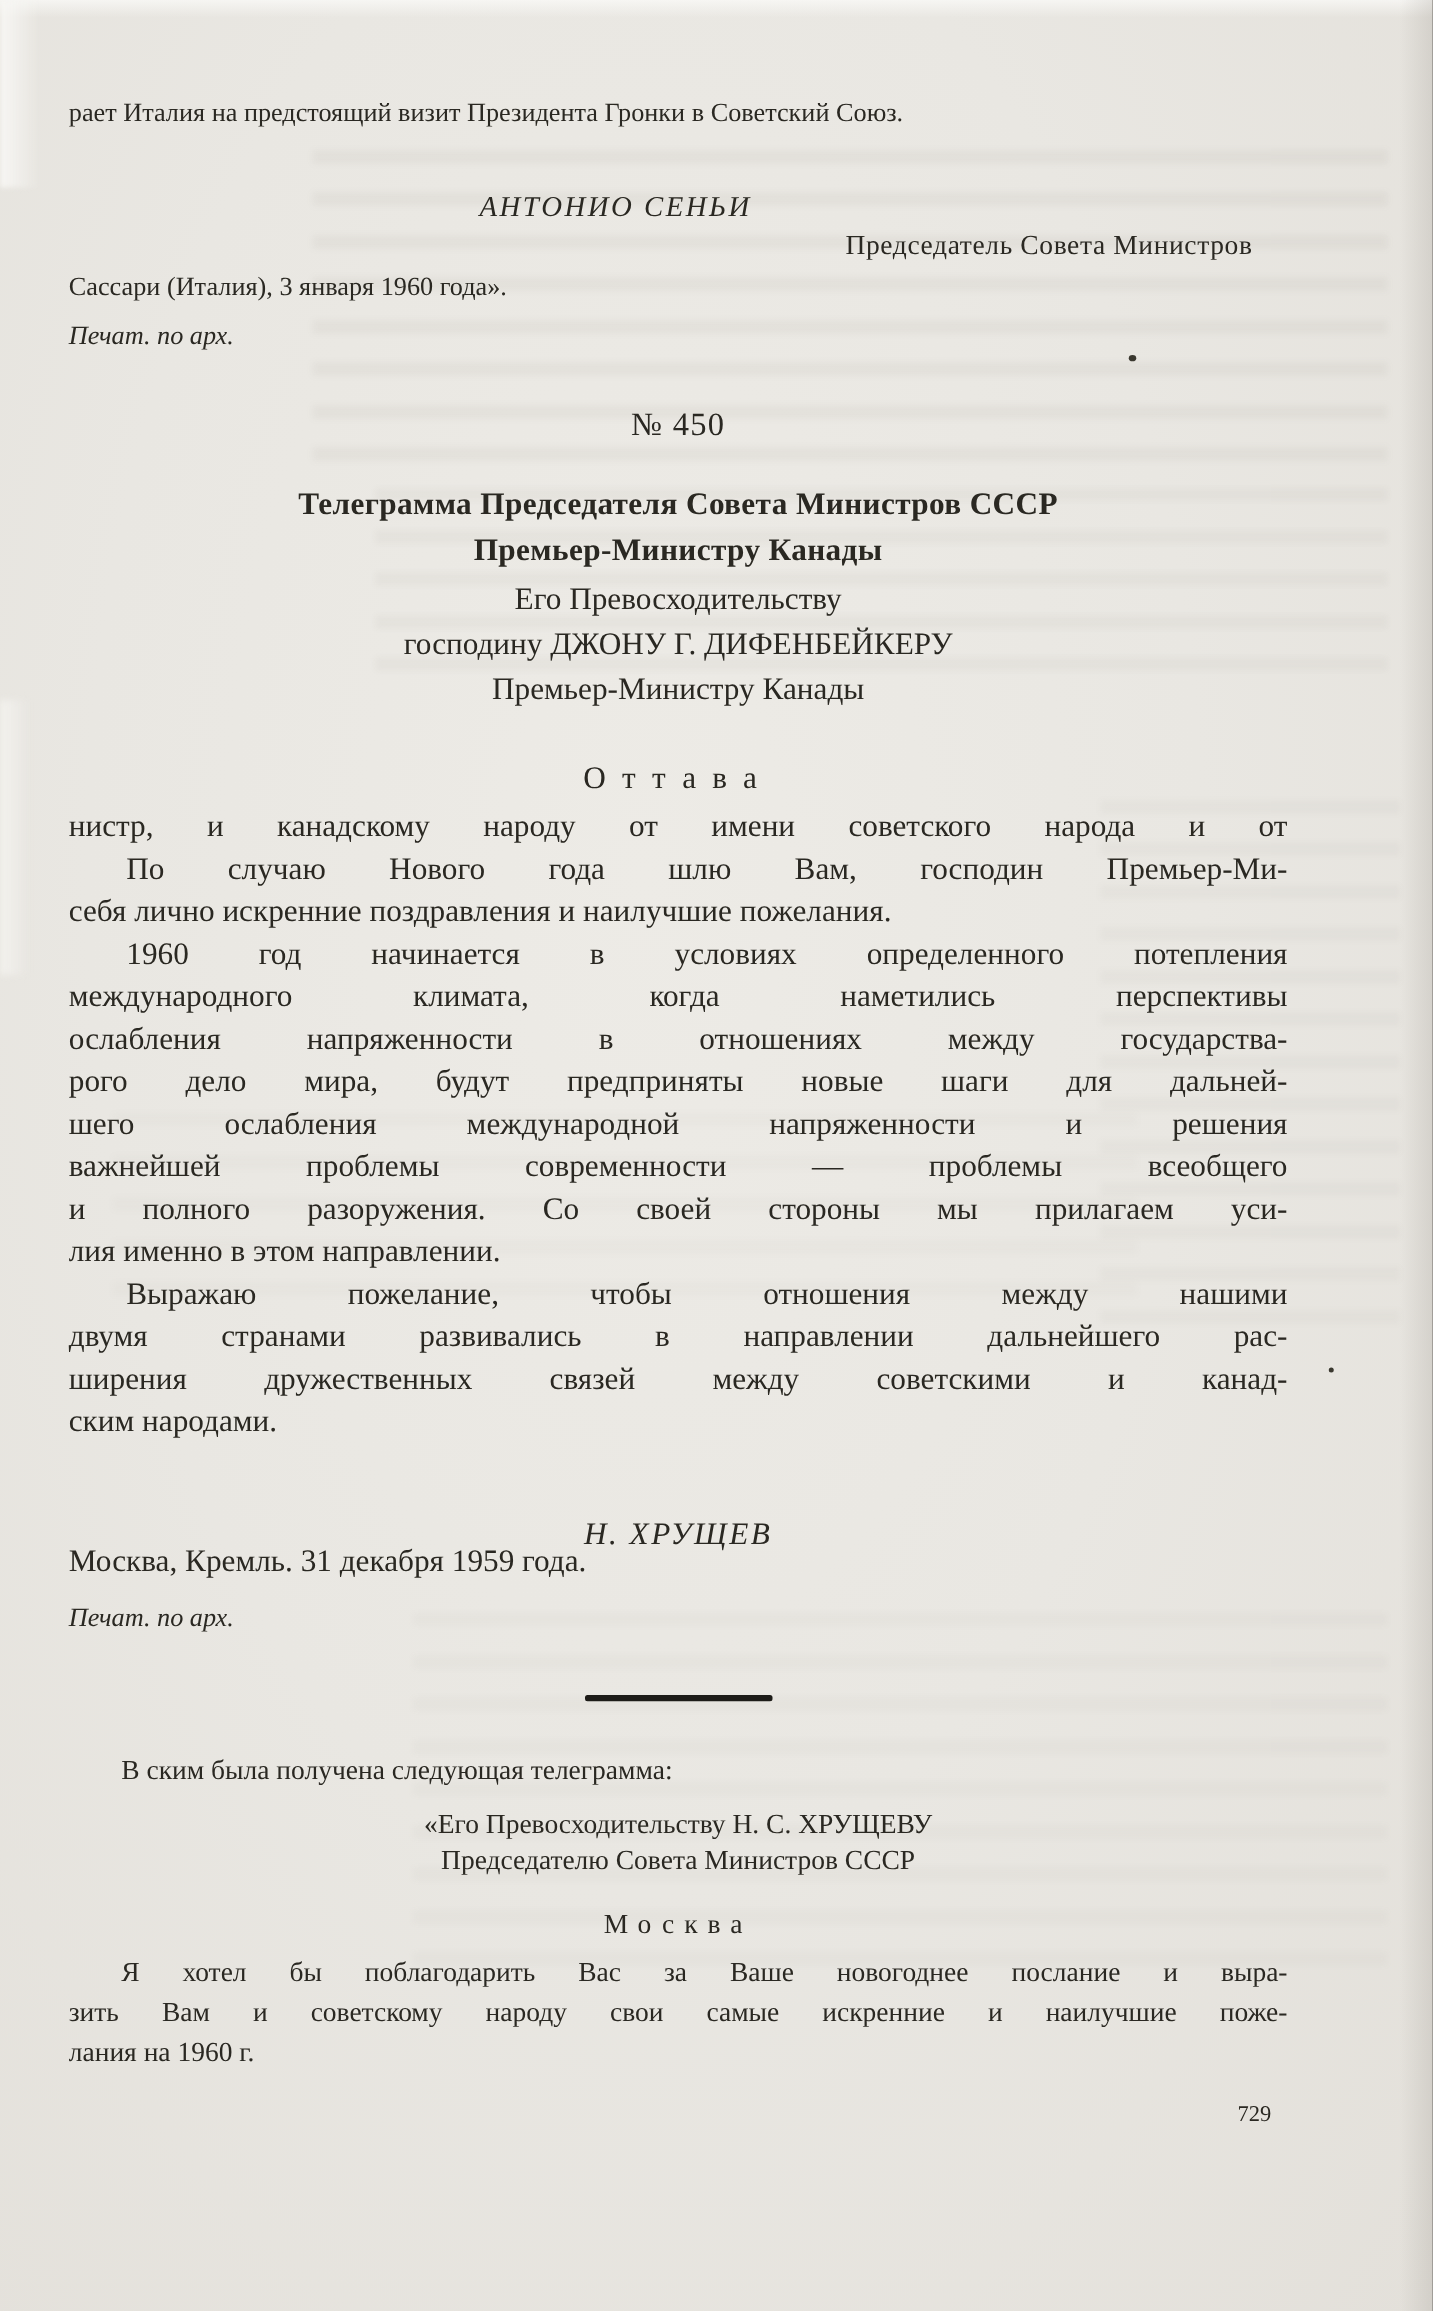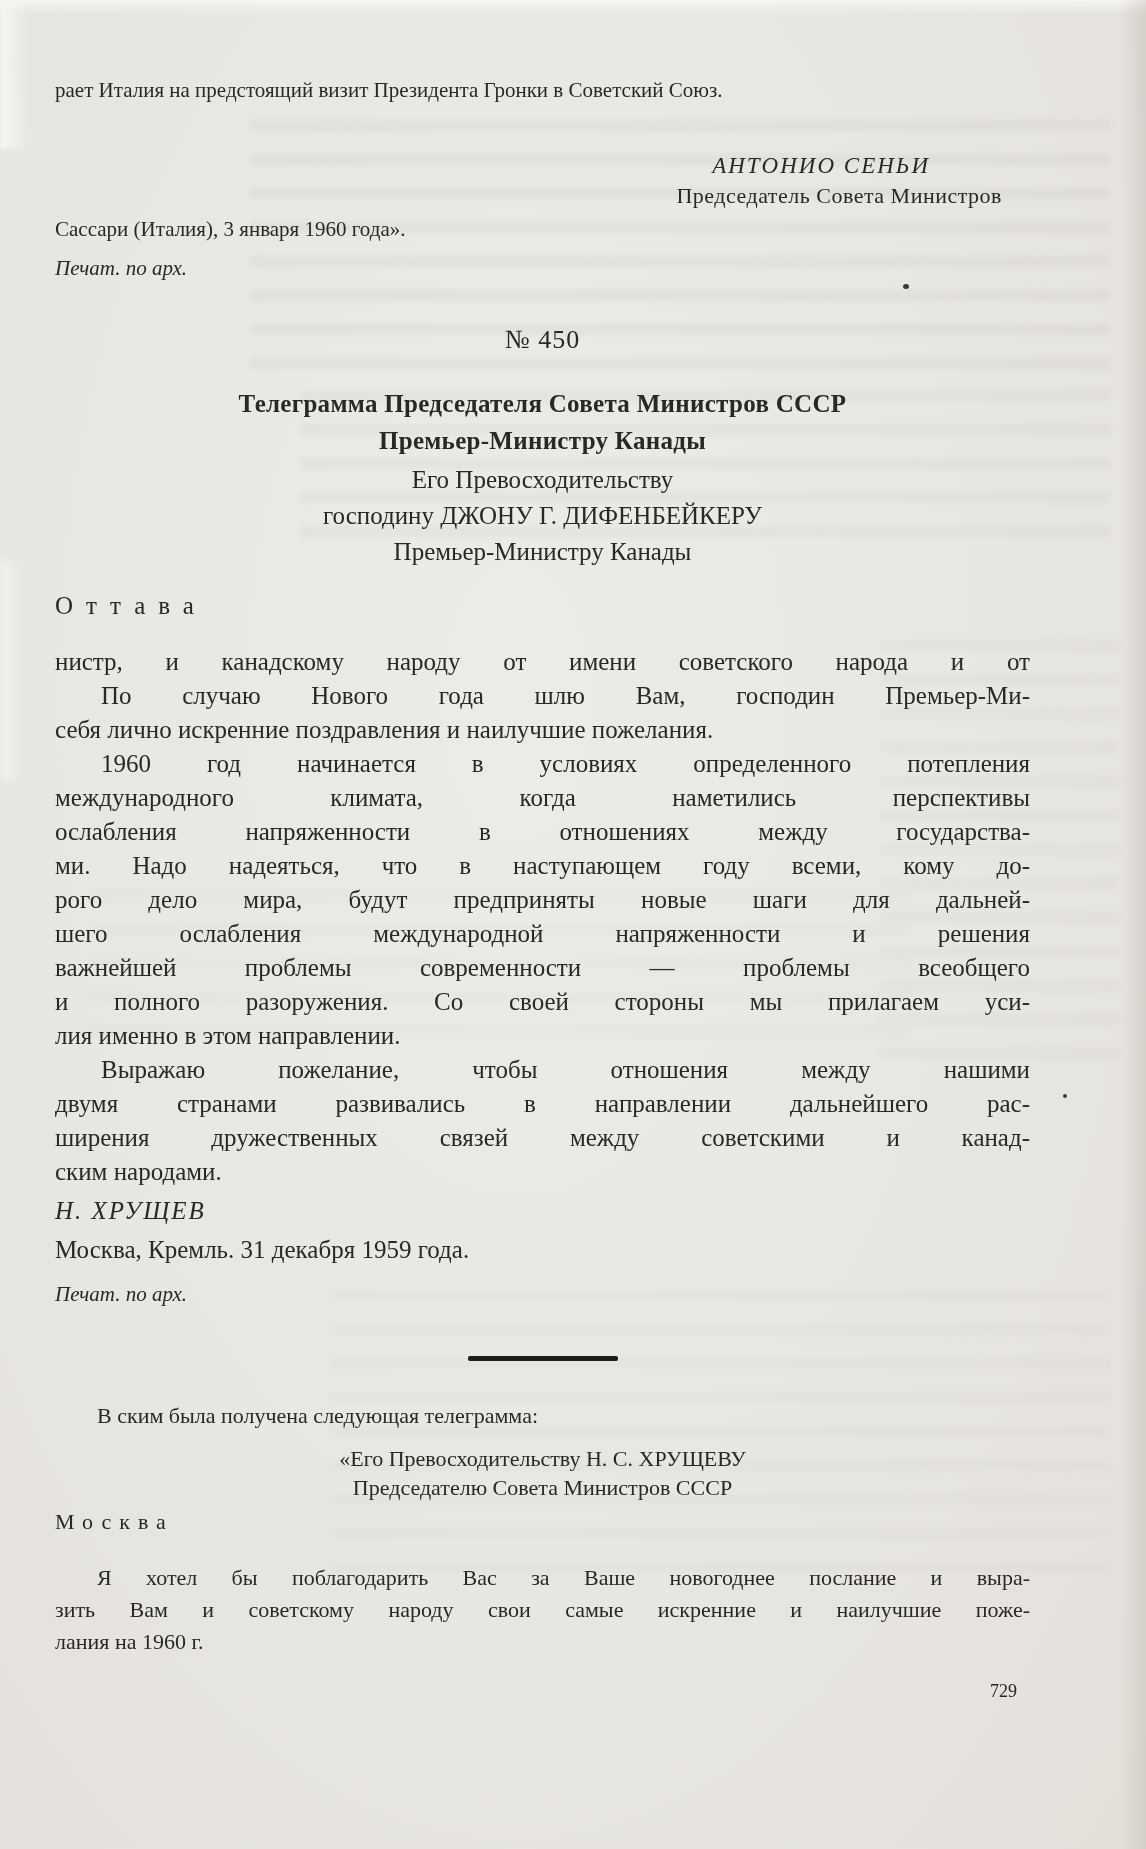--- a/index.html
+++ b/index.html
@@ -25,23 +25,23 @@
   .ghost{position:absolute;filter:blur(2.5px);opacity:.55;
     background:repeating-linear-gradient(180deg,
       rgba(125,120,110,.12) 0px, rgba(125,120,110,.12) 11px,
       rgba(125,120,110,0) 11px, rgba(125,120,110,0) 34px);}
   .speck{position:absolute;background:#3a382f;border-radius:50%;}
 
   .abs{position:absolute;left:55px;right:116px;}
   .small{font-size:21px;line-height:37px;}
   .j{text-align:justify;text-align-last:justify;}
   .ctr{text-align:center;}
-  .rgt{text-align:left;}
+  .rgt{text-align:center;margin-top:17px;}
 
-  .sig-name{font-style:italic;font-size:23px;letter-spacing:2px;text-align:right;padding-right:100px;}
+  .sig-name{font-style:italic;font-size:23px;letter-spacing:2px;text-align:center;padding-right:100px;}
   .sig-title{font-size:22px;text-align:right;padding-right:28px;letter-spacing:.5px;}
   .source{font-style:italic;font-size:21px;}
   .doc-number{font-size:26px;letter-spacing:1px;}
   .doc-title{font-size:25px;font-weight:bold;line-height:37px;letter-spacing:.3px;}
   .addr{font-size:25px;line-height:36px;}
   .place-ott{font-size:25px;letter-spacing:13px;}
   .body-txt{font-size:25px;line-height:34px;}
   .body-txt .ind{padding-left:46px;}
   .sig-khr{font-style:italic;font-size:25px;letter-spacing:2px;}
   .dtl{font-size:25px;}
@@ -91,21 +91,20 @@
 
   <div class="abs rgt place-ott" style="top:592px;">Оттава</div>
 
   <div class="abs body-txt" style="top:645px;">
     <div class="j">нистр, и канадскому народу от имени советского народа и от</div>
     <div class="j ind">По случаю Нового года шлю Вам, господин Премьер-Ми-</div>
     <div>себя лично искренние поздравления и наилучшие пожелания.</div>
     <div class="j ind">1960 год начинается в условиях определенного потепления</div>
     <div class="j">международного климата, когда наметились перспективы</div>
     <div class="j">ослабления напряженности в отношениях между государства-</div>
-    <div class="j">ми. Надо надеяться, что в наступающем году всеми, кому до-</div>
     <div class="j">рого дело мира, будут предприняты новые шаги для дальней-</div>
     <div class="j">шего ослабления международной напряженности и решения</div>
     <div class="j">важнейшей проблемы современности — проблемы всеобщего</div>
     <div class="j">и полного разоружения. Со своей стороны мы прилагаем уси-</div>
     <div>лия именно в этом направлении.</div>
     <div class="j ind">Выражаю пожелание, чтобы отношения между нашими</div>
     <div class="j">двумя странами развивались в направлении дальнейшего рас-</div>
     <div class="j">ширения дружественных связей между советскими и канад-</div>
     <div>ским народами.</div>
   </div>

